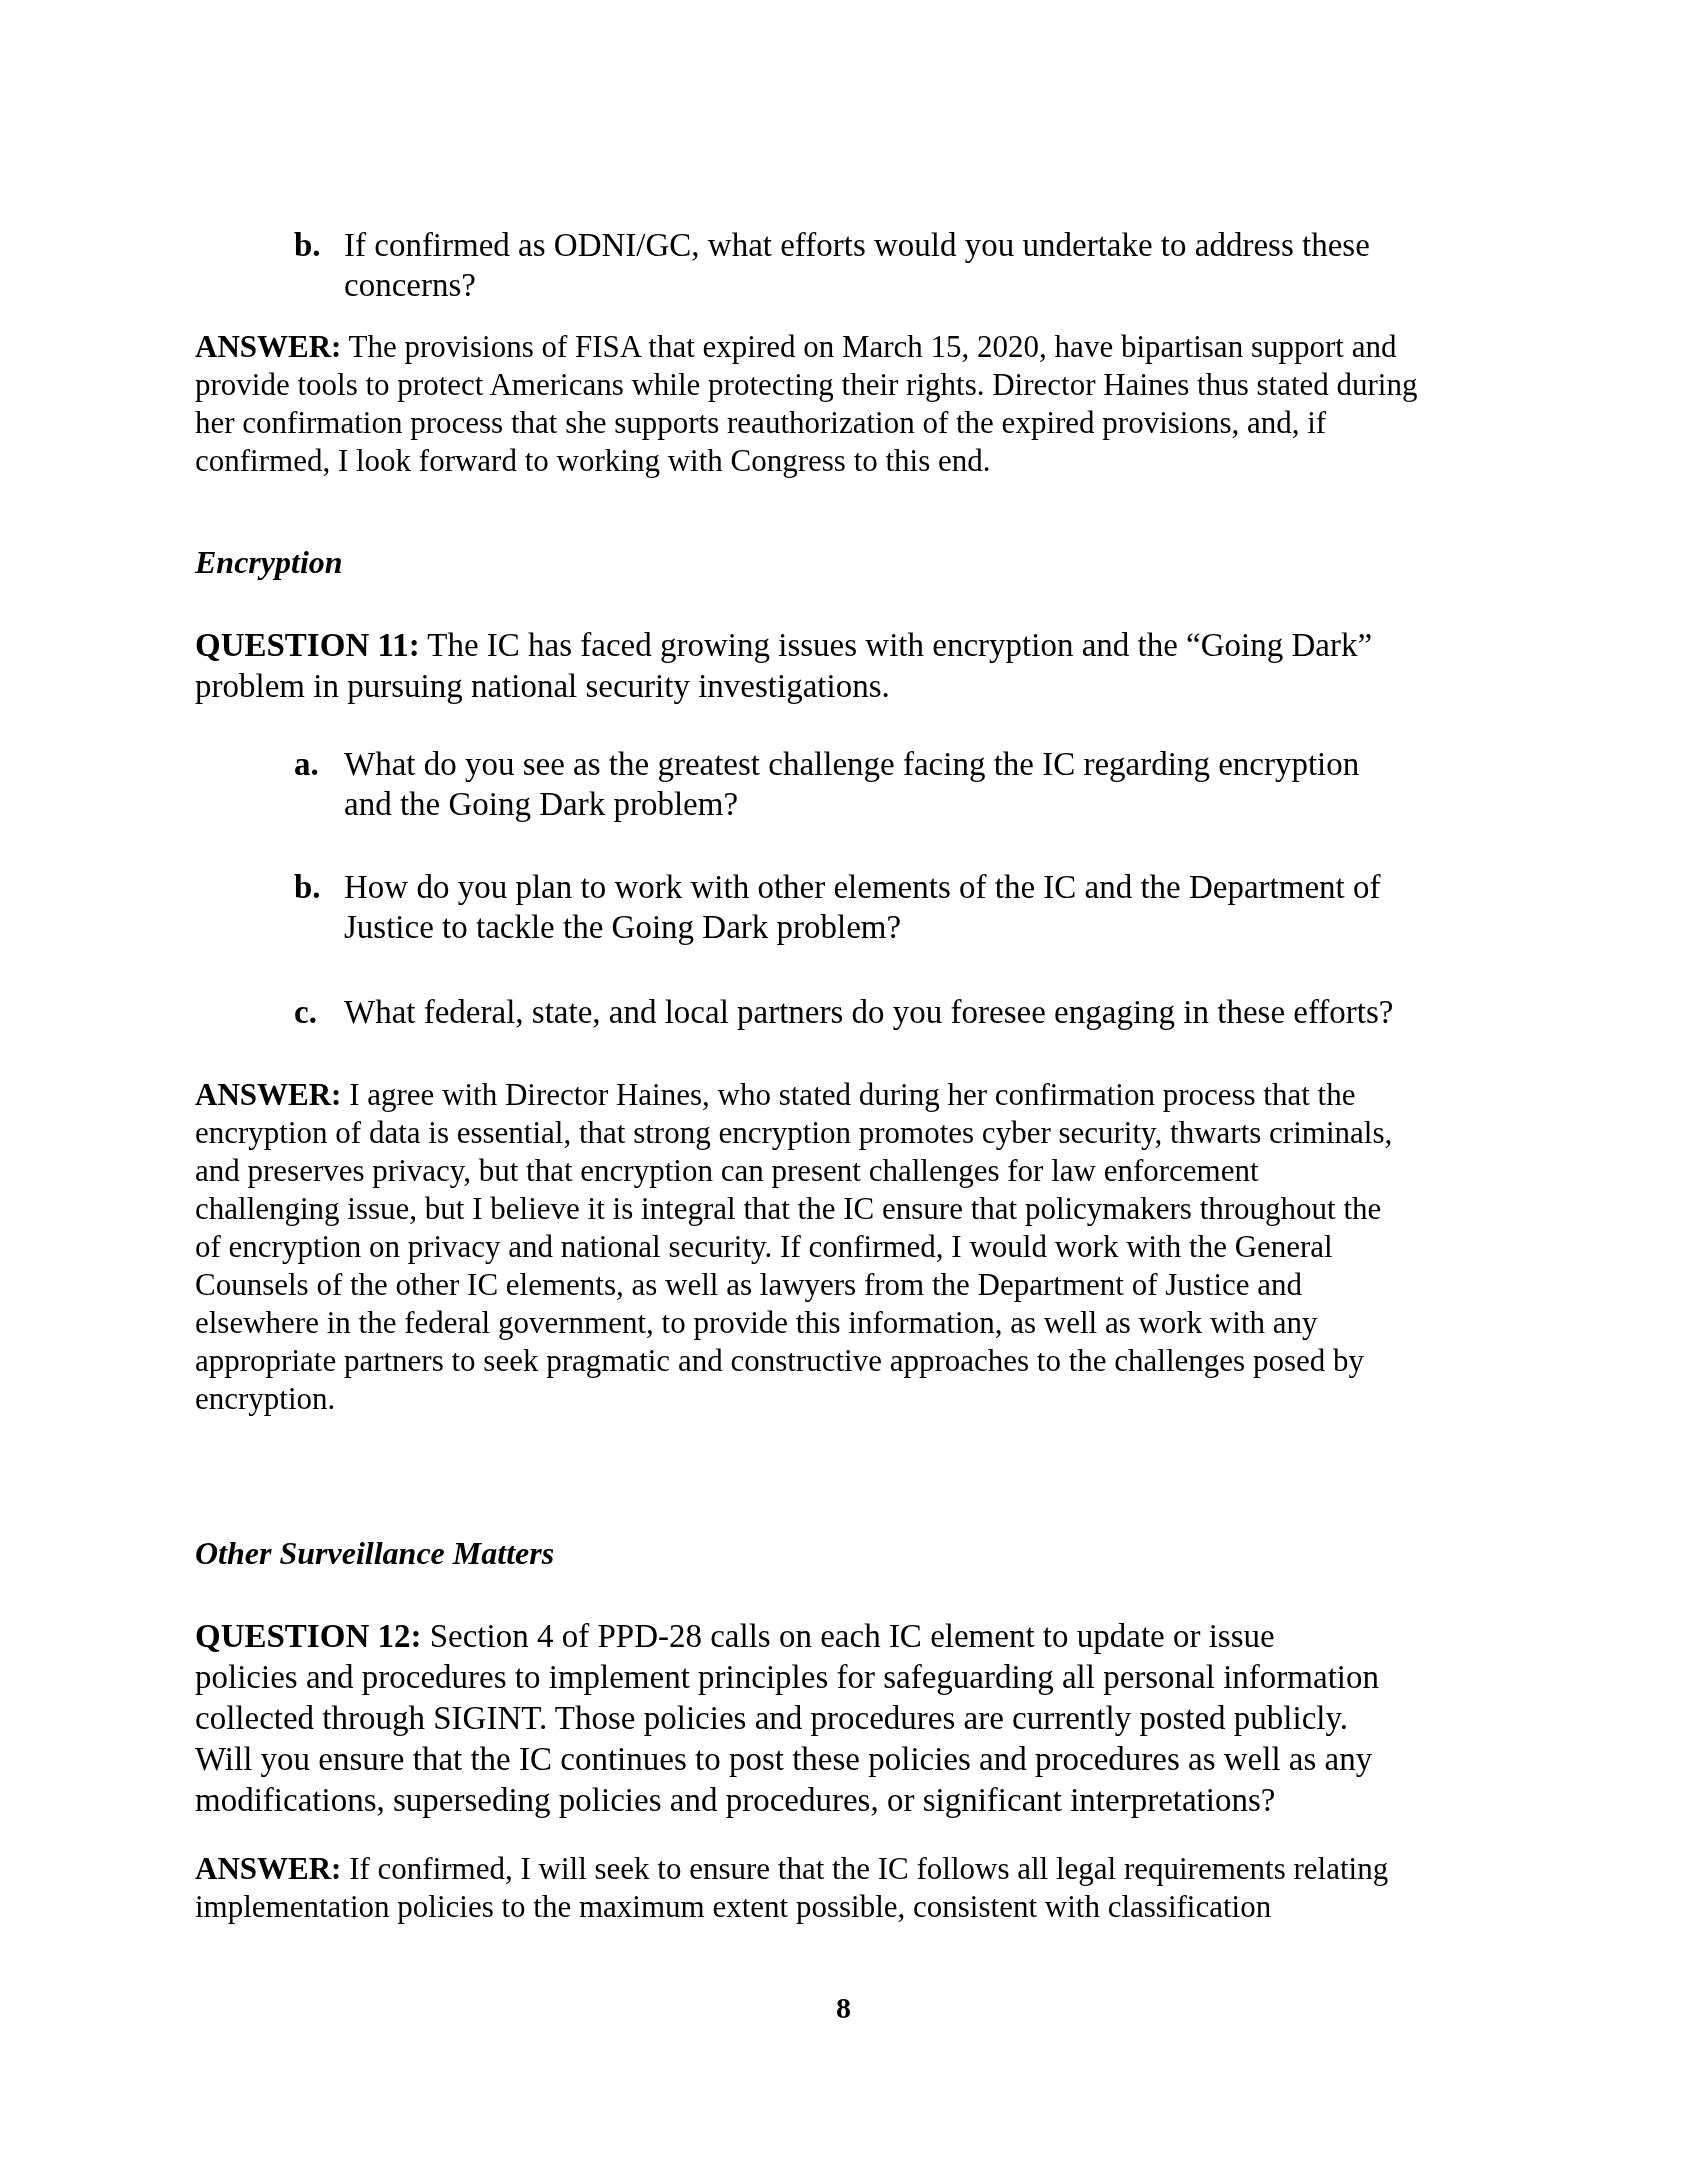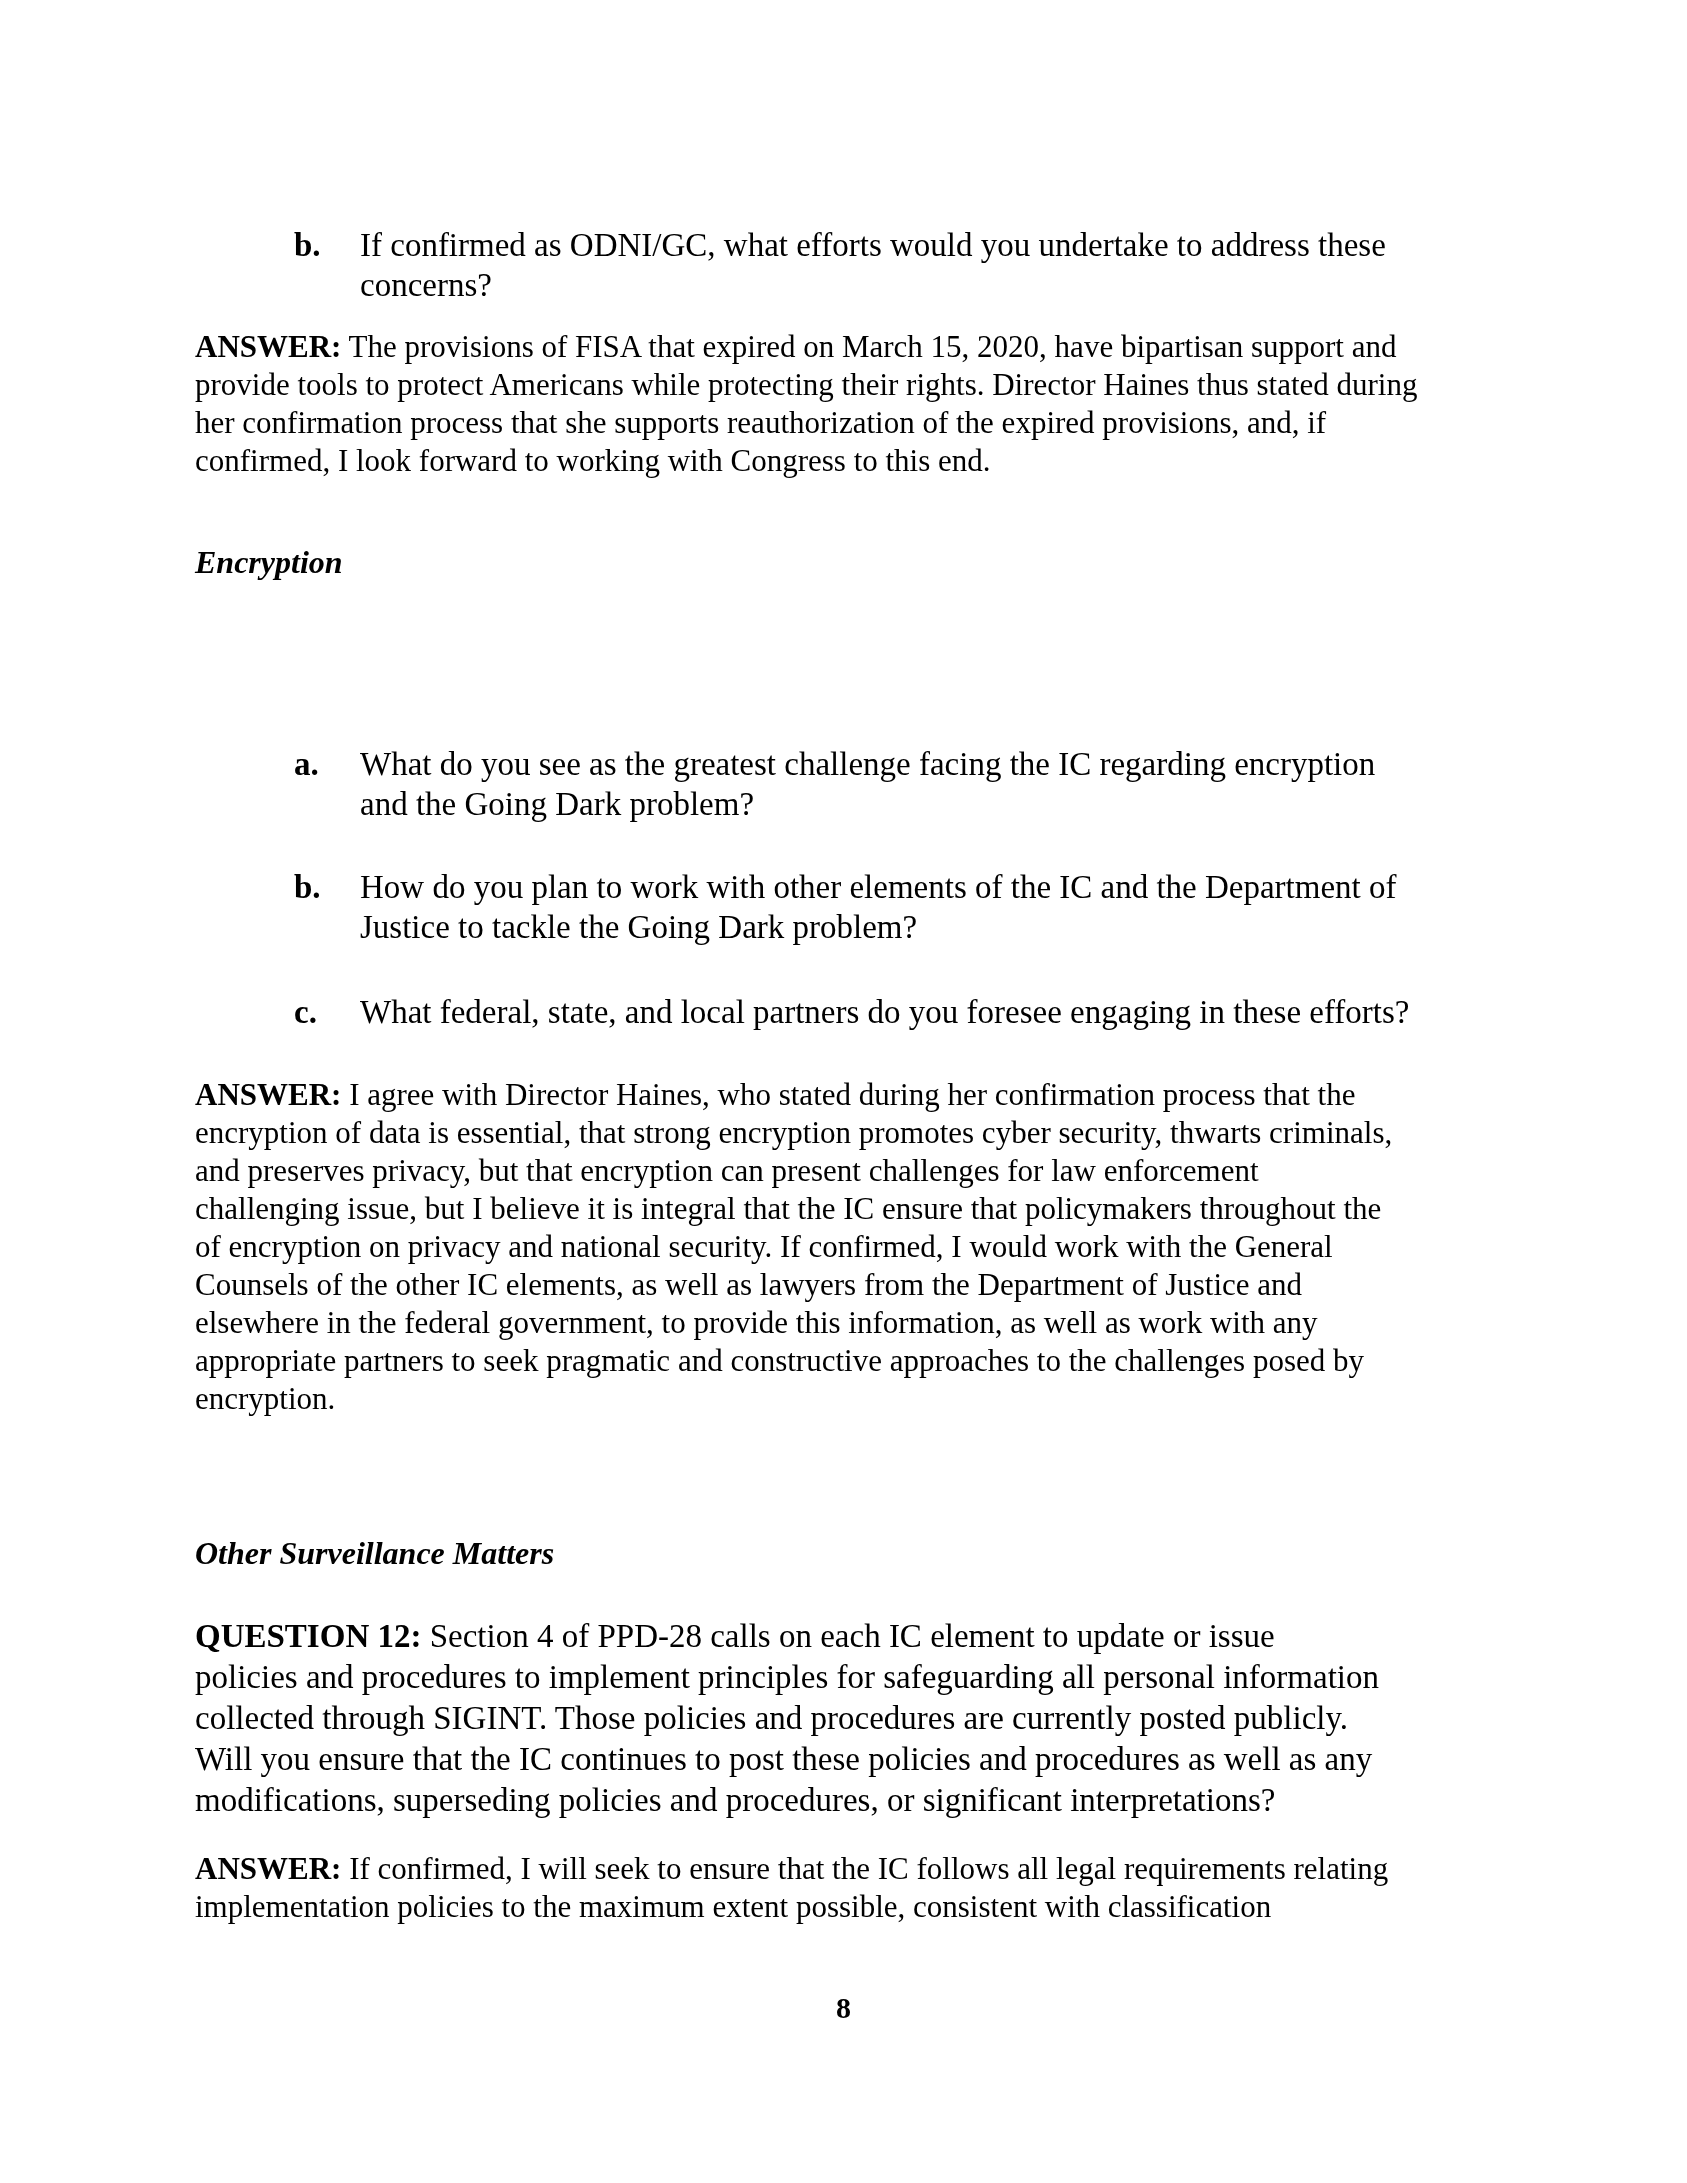--- a/index.html
+++ b/index.html
@@ -43,21 +43,21 @@
     line-height: 40px;
   }
   .sub-item .label {
     position: absolute;
     left: 0;
     top: 0;
     font-weight: bold;
   }
   .sub-item .text {
     display: block;
-    margin-left: 66px;
+    margin-left: 50px;
   }
   .lead {
     font-weight: bold;
   }
   .heading {
     position: absolute;
     left: 195px;
     font-size: 32px;
     line-height: 38px;
     font-weight: bold;
@@ -89,20 +89,24 @@
 
   <div class="block" style="top:328px;">
     <span class="line"><span class="lead">ANSWER:</span><span> The provisions of FISA that expired on March 15, 2020, have bipartisan support and</span></span>
     <span class="line">provide tools to protect Americans while protecting their rights. Director Haines thus stated during</span>
     <span class="line">her confirmation process that she supports reauthorization of the expired provisions, and, if</span>
     <span class="line">confirmed, I look forward to working with Congress to this end.</span>
   </div>
 
   <div class="heading" style="top:543px;">Encryption</div>
 
+  <div class="q-block" style="top:625px;">
+    <span class="line"><span class="lead">QUESTION 11:</span><span> The IC has faced growing issues with encryption and the “Going Dark”</span></span>
+    <span class="line">problem in pursuing national security investigations.</span>
+  </div>
 
   <div class="sub-item" style="top:744px;">
     <span class="label">a.</span>
     <span class="text">
       <span class="line">What do you see as the greatest challenge facing the IC regarding encryption</span>
       <span class="line">and the Going Dark problem?</span>
     </span>
   </div>
 
   <div class="sub-item" style="top:867px;">

